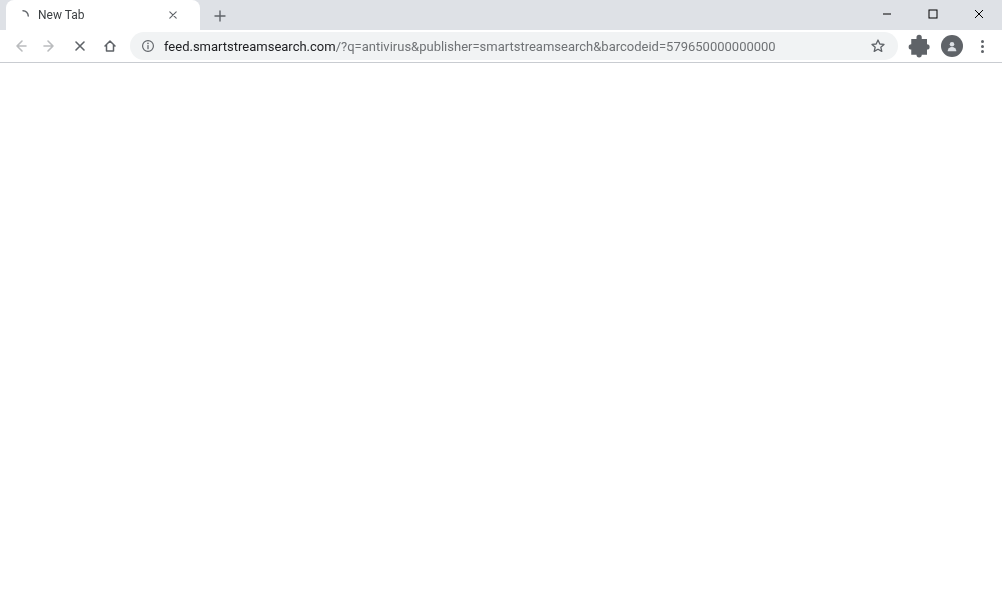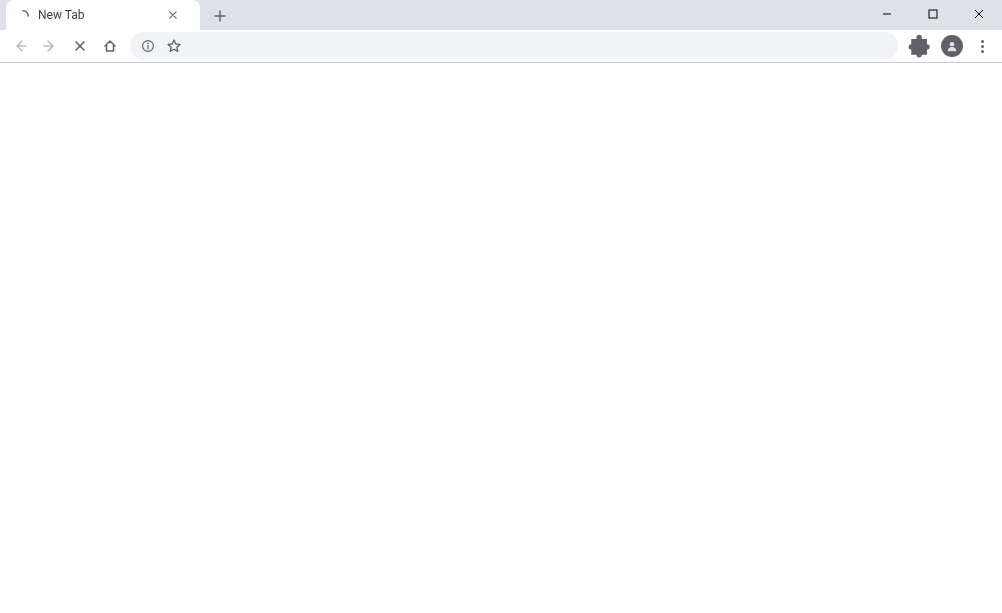--- a/index.html
+++ b/index.html
@@ -257,20 +257,23 @@
     </div>
 
     <div class="omnibox">
       <span class="site-info">
         <svg viewBox="0 0 16 16">
             <circle cx="8" cy="8" r="6.2" fill="none" stroke="#5f6368" stroke-width="1.3"></circle>
             <circle cx="8" cy="5" r="0.9" fill="#5f6368"></circle>
             <path d="M8 7.5 V11" stroke="#5f6368" stroke-width="1.4" stroke-linecap="round"></path>
           </svg>
       </span>
+      <span class="url-text">
+        <span class="url-domain">feed.smartstreamsearch.com</span><span class="url-path">/?q=antivirus&amp;publisher=smartstreamsearch&amp;barcodeid=579650000000000</span>
+      </span>
       <span class="star-btn">
         <svg viewBox="0 0 16 16">
             <path d="M8 2 L9.8 6 L14 6.4 L10.8 9.2 L11.8 13.4 L8 11.2 L4.2 13.4 L5.2 9.2 L2 6.4 L6.2 6 Z" fill="none" stroke="#5f6368" stroke-width="1.3" stroke-linejoin="round"></path>
           </svg>
       </span>
     </div>
 
     <div class="right-btn">
       <svg viewBox="0 0 16 16">
           <path d="M6 3 a1.5 1.5 0 0 1 3 0 V4 H12 V7 a1.5 1.5 0 0 1 0 3 V13 H9 a1.5 1.5 0 0 1 -3 0 H3 V10 a1.5 1.5 0 0 1 0 -3 V4 H6 Z" fill="#5f6368"></path>

